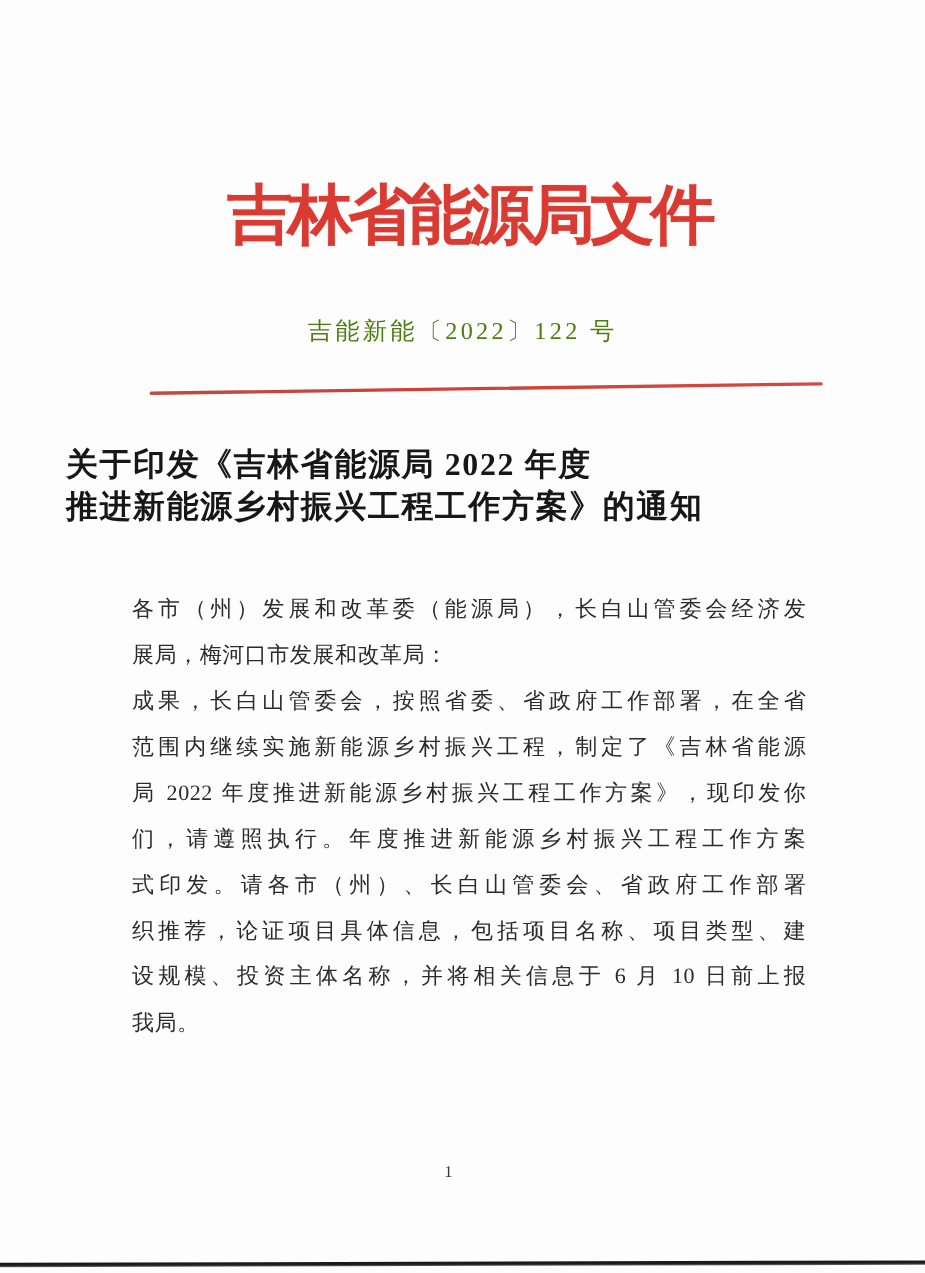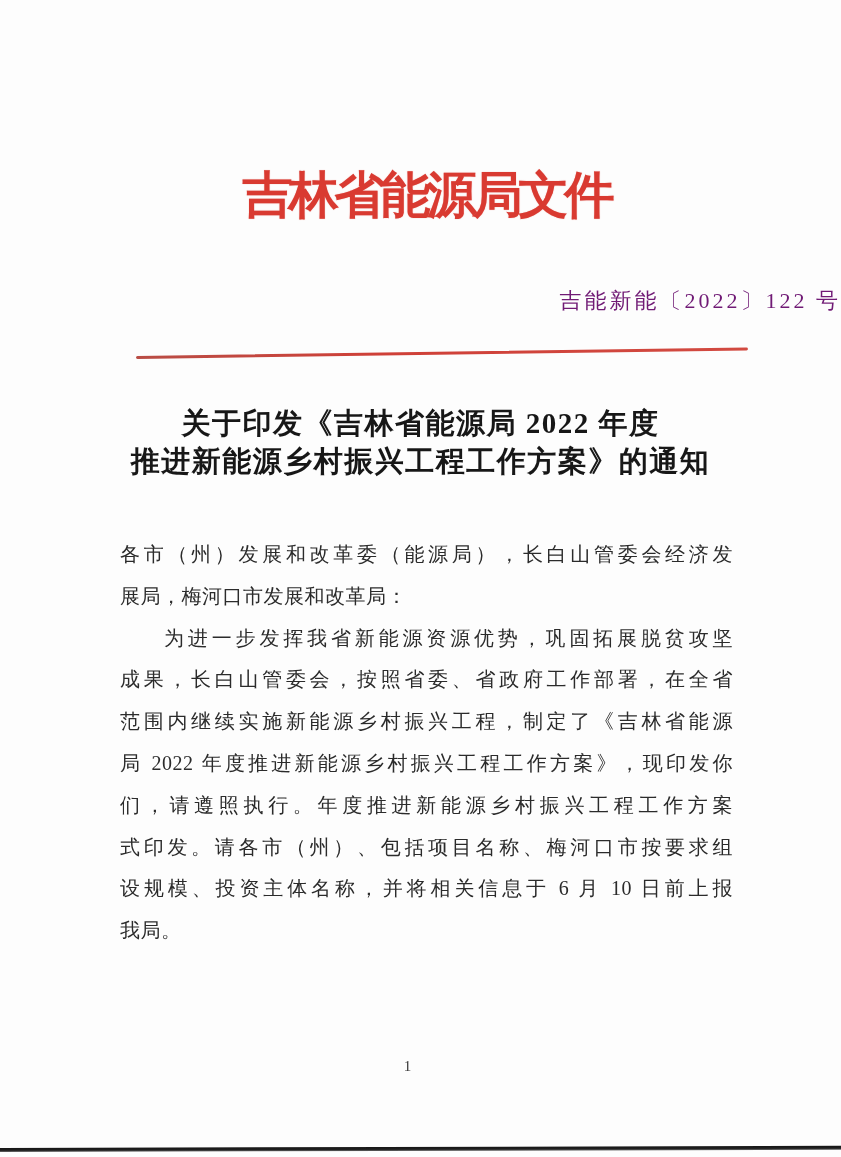--- a/index.html
+++ b/index.html
@@ -12,54 +12,54 @@
     color: #262626;
   }
   .page {
     position: absolute; inset: 0;
   }
   
   .red-head {
     position: absolute;
     top: 140px; left: 0; right: 0;
     text-align: center;
-    font-size: 50px;
+    font-size: 59px;
     font-weight: 700;
     letter-spacing: -4px;
     color: #d93a31;
     line-height: 110px;
     text-shadow: 0 0 1px rgba(217,58,49,.55);
     white-space: nowrap;
     padding-left: 12px;
   }
   
   .doc-number {
     position: absolute;
     top: 286px; left: 0; right: 0;
-    text-align: right;
+    text-align: center;
     font-size: 22px;
     letter-spacing: 3px;
-    color: #701a75;
+    color: #4d7c0f;
     white-space: nowrap;
   }
   
   .red-rule {
     position: absolute;
     top: 356px; left: 136px;
     width: 612px; height: 2.5px;
     background: linear-gradient(to right, #b94d45, #cf4038 40%, #d24a41);
     transform: rotate(-0.8deg);
     transform-origin: left center;
     border-radius: 2px;
   }
   
   .notice-title {
     position: absolute;
     top: 404px; left: 60px; right: 60px;
-    text-align: center;
+    text-align: left;
     font-size: 29px;
     font-weight: 700;
     line-height: 38px;
     letter-spacing: 1.5px;
     color: #171717;
   }
   
   .body-block {
     position: absolute;
     top: 534px; left: 120px;
@@ -110,26 +110,26 @@
   <div class="red-rule"></div>
 
   <div class="notice-title">
     <div>关于印发《吉林省能源局 2022 年度</div>
     <div>推进新能源乡村振兴工程工作方案》的通知</div>
   </div>
 
   <div class="body-block">
     <div class="line fill">各市（州）发展和改革委（能源局），长白山管委会经济发</div>
     <div class="line">展局，梅河口市发展和改革局：</div>
-    <div class="line fill indent">为进一步发挥我省新能源资源优势，巩固拓展脱贫攻坚</div>
     <div class="line fill">成果，长白山管委会，按照省委、省政府工作部署，在全省</div>
     <div class="line fill">范围内继续实施新能源乡村振兴工程，制定了《吉林省能源</div>
     <div class="line fill">局 2022 年度推进新能源乡村振兴工程工作方案》，现印发你</div>
     <div class="line fill">们，请遵照执行。年度推进新能源乡村振兴工程工作方案</div>
-    <div class="line fill">式印发。请各市（州）、包括项目名称、梅河口市按要求组</div>
+    <div class="line fill">式印发。请各市（州）、长白山管委会、省政府工作部署</div>
+    <div class="line fill">织推荐，论证项目具体信息，包括项目名称、项目类型、建</div>
     <div class="line fill">设规模、投资主体名称，并将相关信息于 6 月 10 日前上报</div>
     <div class="line">我局。</div>
   </div>
 
   <div class="page-number">1</div>
 
   <div class="scan-edge"></div>
 
 </div>
 

